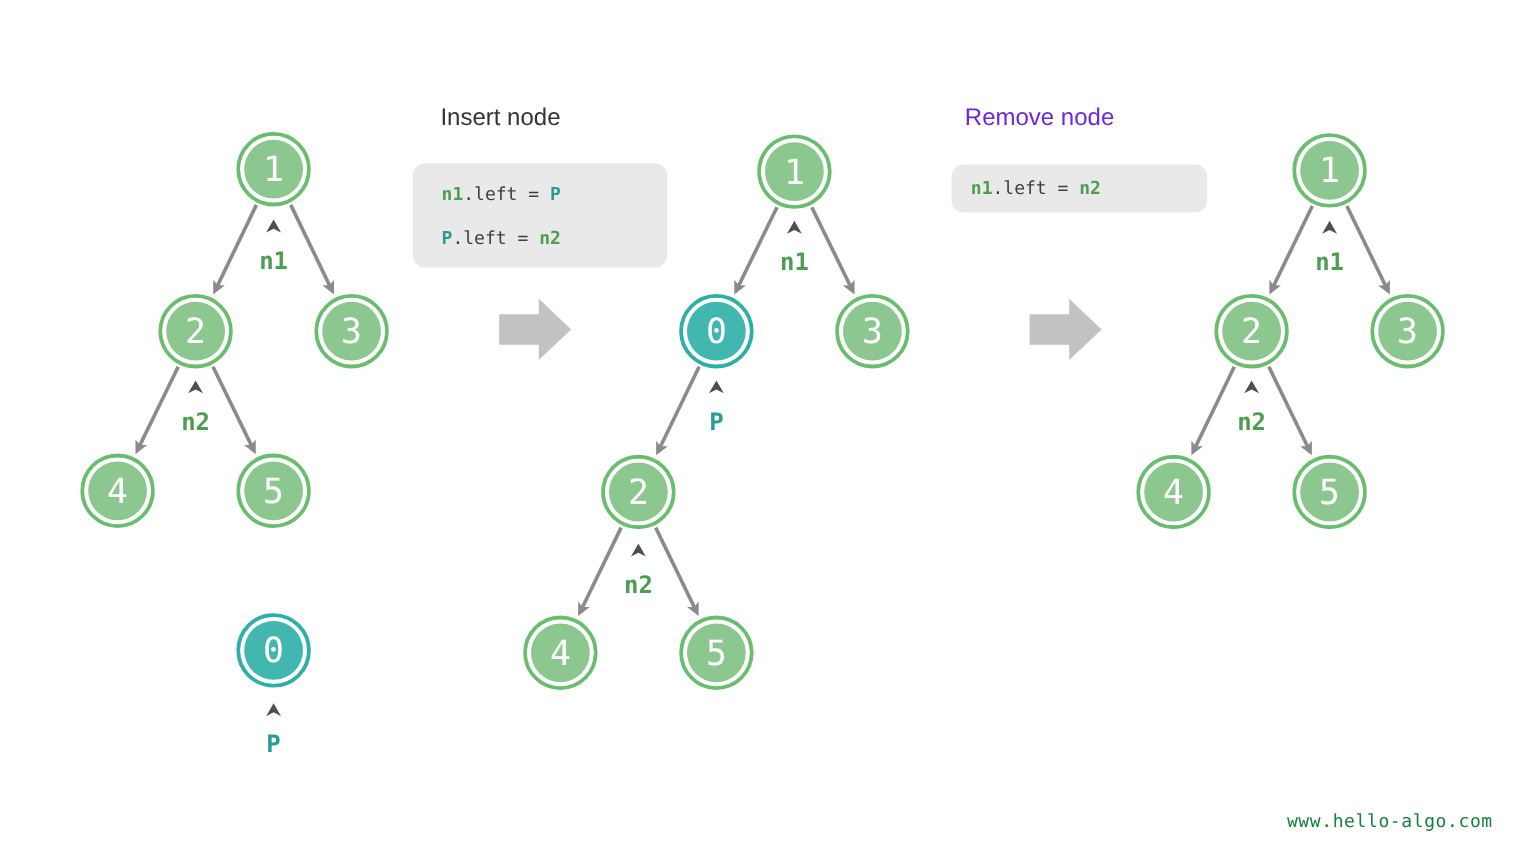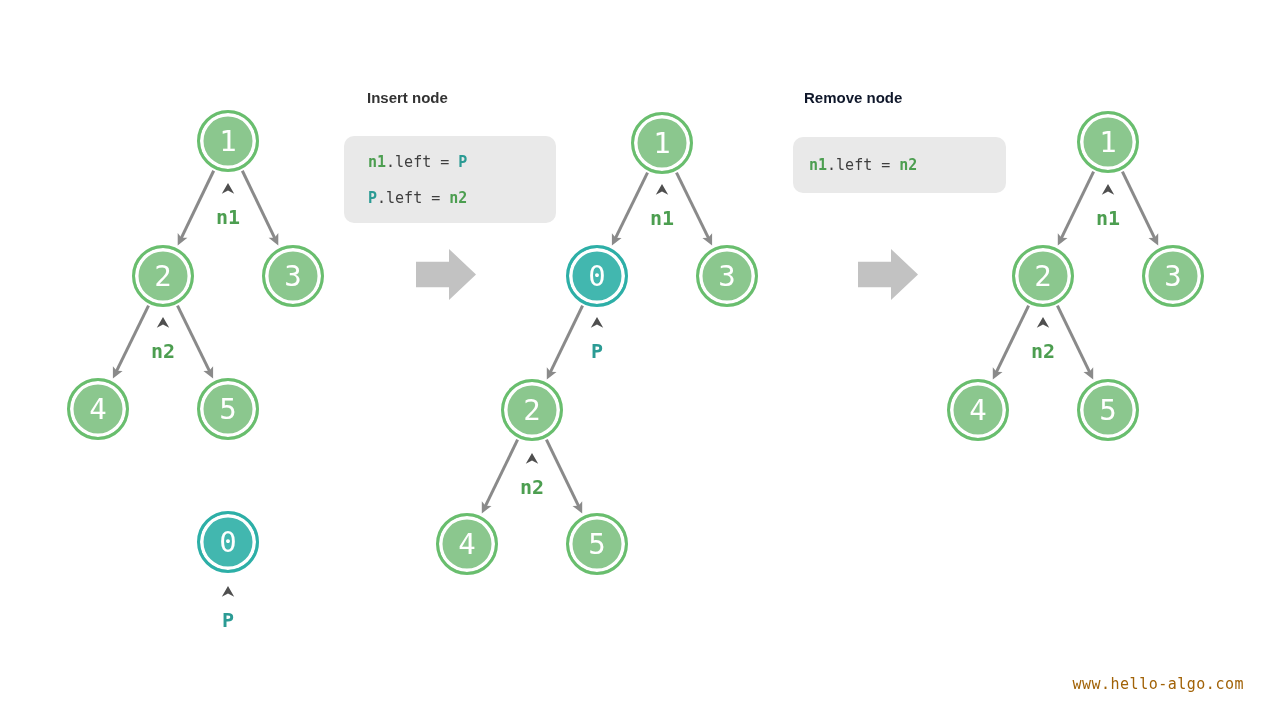--- a/index.html
+++ b/index.html
@@ -2,21 +2,21 @@
 <html><head>
 <meta charset="utf-8">
 <style>
   html,body{margin:0;padding:0;background:#ffffff;}
   .canvas{
     position:relative;width:1280px;height:720px;overflow:hidden;background:#ffffff;
     font-family:"Liberation Sans",sans-serif;
   }
   .layer-svg{position:absolute;left:0;top:0;width:1280px;height:720px;}
   .heading{
-    position:absolute;margin:0;font-size:15px;line-height:24px;font-weight:bold;
+    position:absolute;margin:0;font-size:20px;line-height:24px;font-weight:normal;
     font-family:"Liberation Sans",sans-serif;white-space:nowrap;
   }
   .heading-insert{left:367px;top:86px;}
   .heading-remove{left:804px;top:86px;}
   .code-box{
     position:absolute;box-sizing:border-box;border-radius:10px;
     display:flex;flex-direction:column;justify-content:center;
     font-family:"DejaVu Sans Mono","Liberation Mono",monospace;
     font-size:15px;white-space:pre;
   }
@@ -140,19 +140,19 @@
       </div>
       <div class="tree-node" style="left: 947px; top: 379px; background: rgb(139, 199, 142); border-color: rgb(105, 190, 110);">
         <span>4</span>
       </div>
       <div class="tree-node" style="left: 1077px; top: 379px; background: rgb(139, 199, 142); border-color: rgb(105, 190, 110);">
         <span>5</span>
       </div>
     </div>
 
   <h2 class="heading heading-insert" style="color: rgb(51, 51, 51);">Insert node</h2>
-  <h2 class="heading heading-remove" style="color: #0f172a;">Remove node</h2>
+  <h2 class="heading heading-remove" style="color: #6d28d9;">Remove node</h2>
 
   <div class="code-box" style="left: 344px; top: 136px; width: 212px; height: 87px; padding-left: 24px; background: rgb(233, 233, 233);"><div class="code-line"><span style="color: rgb(76, 158, 80); font-weight: bold;">n1</span><span style="color: rgb(62, 62, 62);">.left = </span><span style="color: rgb(43, 155, 148); font-weight: bold;">P</span></div><div class="code-line"><span style="color: rgb(43, 155, 148); font-weight: bold;">P</span><span style="color: rgb(62, 62, 62);">.left = </span><span style="color: rgb(76, 158, 80); font-weight: bold;">n2</span></div></div>
-  <div class="code-box" style="left: 793px; top: 137px; width: 213px; height: 56px; padding-left: 16px; background: rgb(233, 233, 233);"><div class="code-line"><span style="color: rgb(76, 158, 80); font-weight: bold;">n1</span><span style="color: rgb(62, 62, 62);">.left = </span><span style="color: rgb(76, 158, 80); font-weight: bold;">n2</span></div></div>
+  <div class="code-box" style="left: 793px; top: 137px; width: 213px; height: 40px; padding-left: 16px; background: rgb(233, 233, 233);"><div class="code-line"><span style="color: rgb(76, 158, 80); font-weight: bold;">n1</span><span style="color: rgb(62, 62, 62);">.left = </span><span style="color: rgb(76, 158, 80); font-weight: bold;">n2</span></div></div>
 
-  <div class="watermark" style="color: #a16207; text-align: center;">www.hello-algo.com</div>
+  <div class="watermark" style="color: #15803d; text-align: center;">www.hello-algo.com</div>
 </div>
 
 </body></html>

